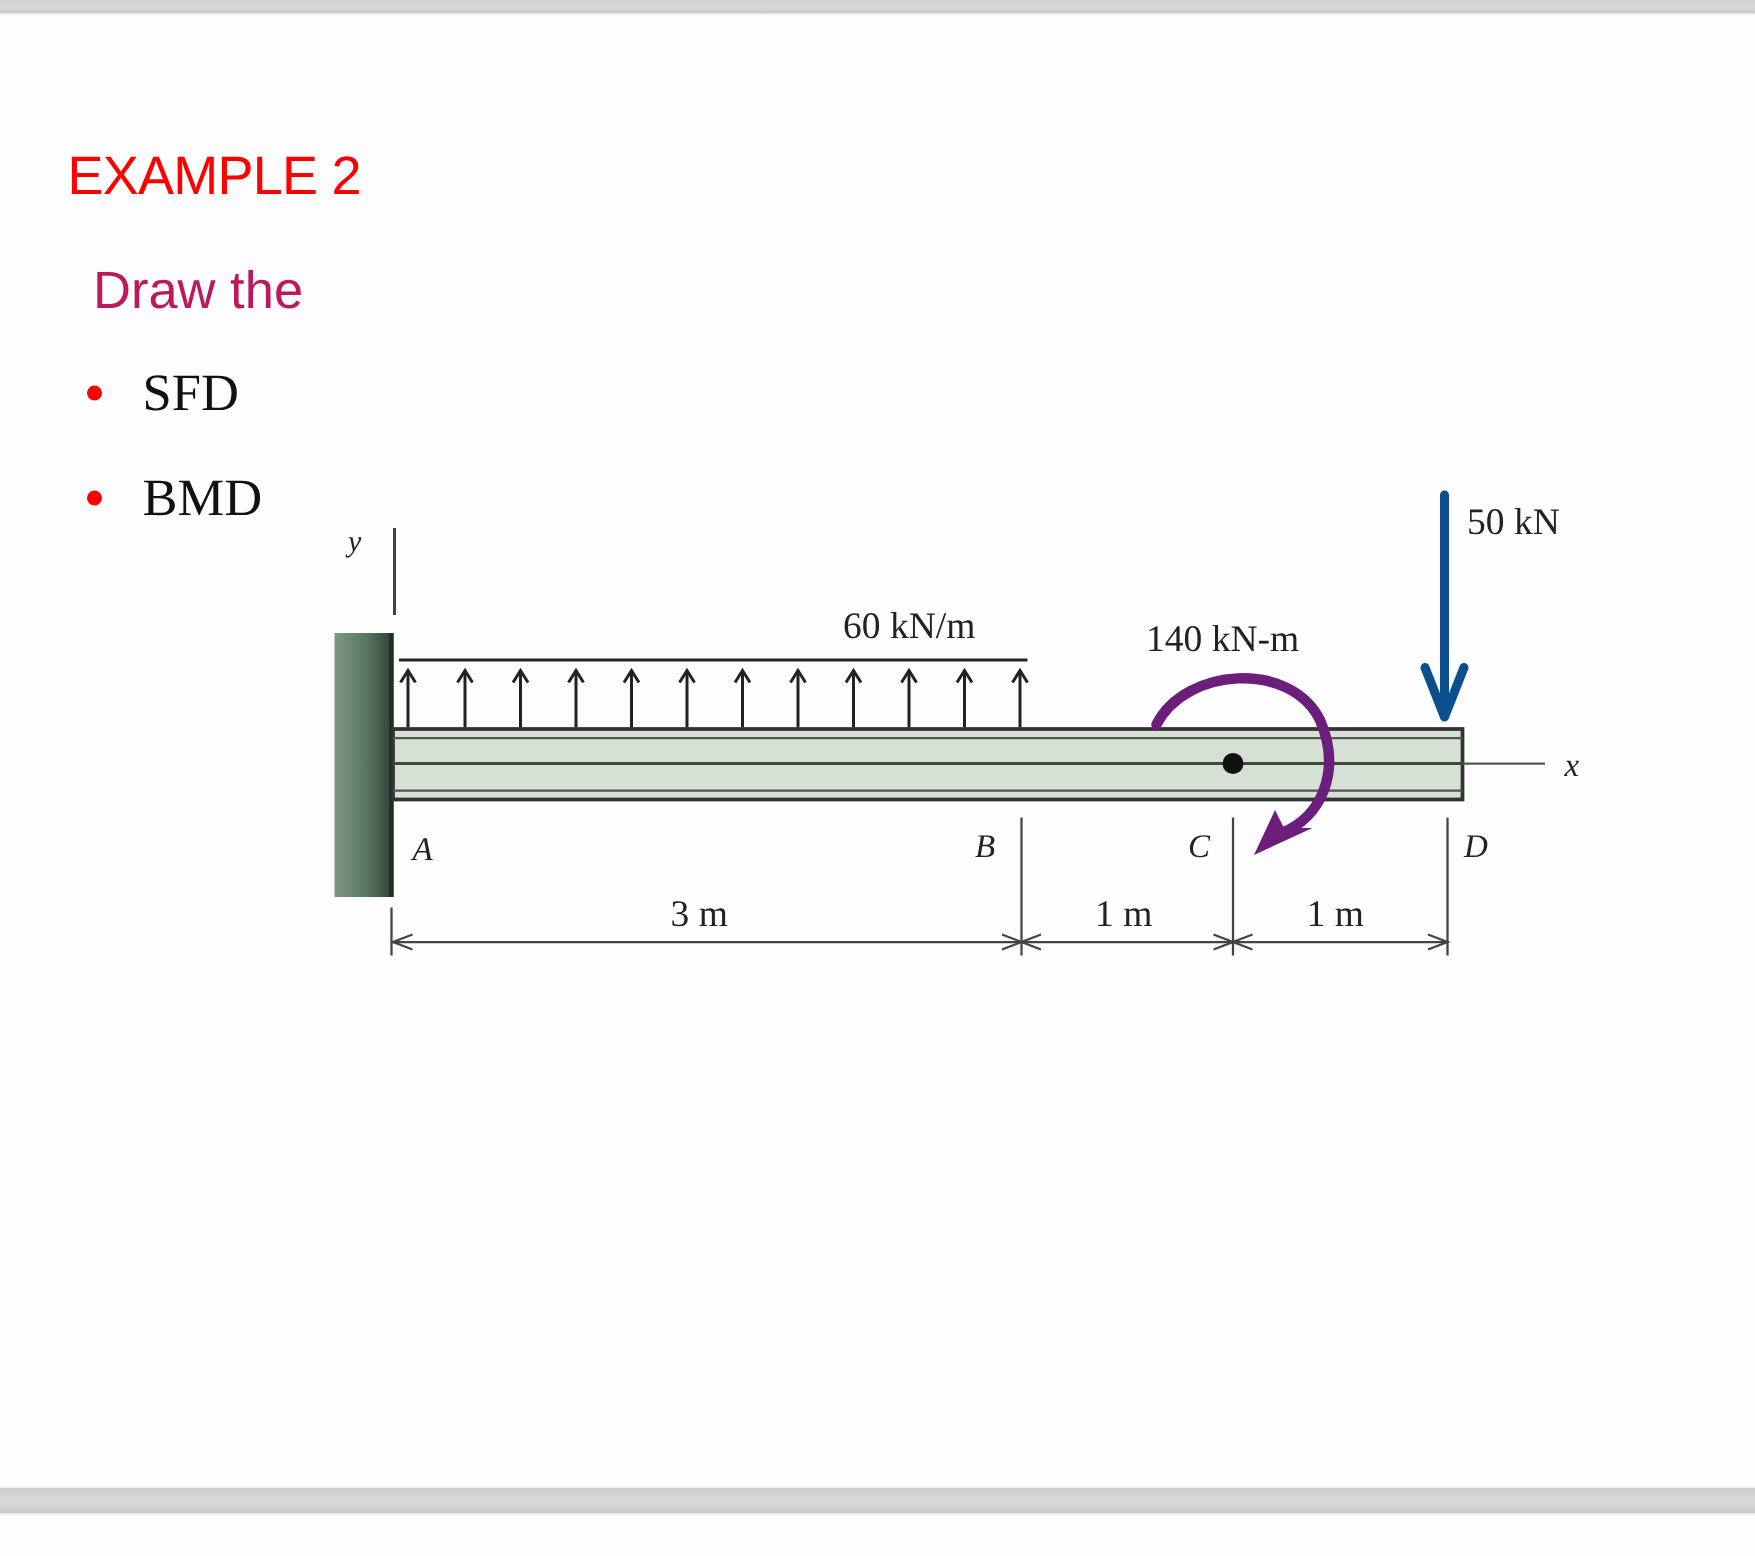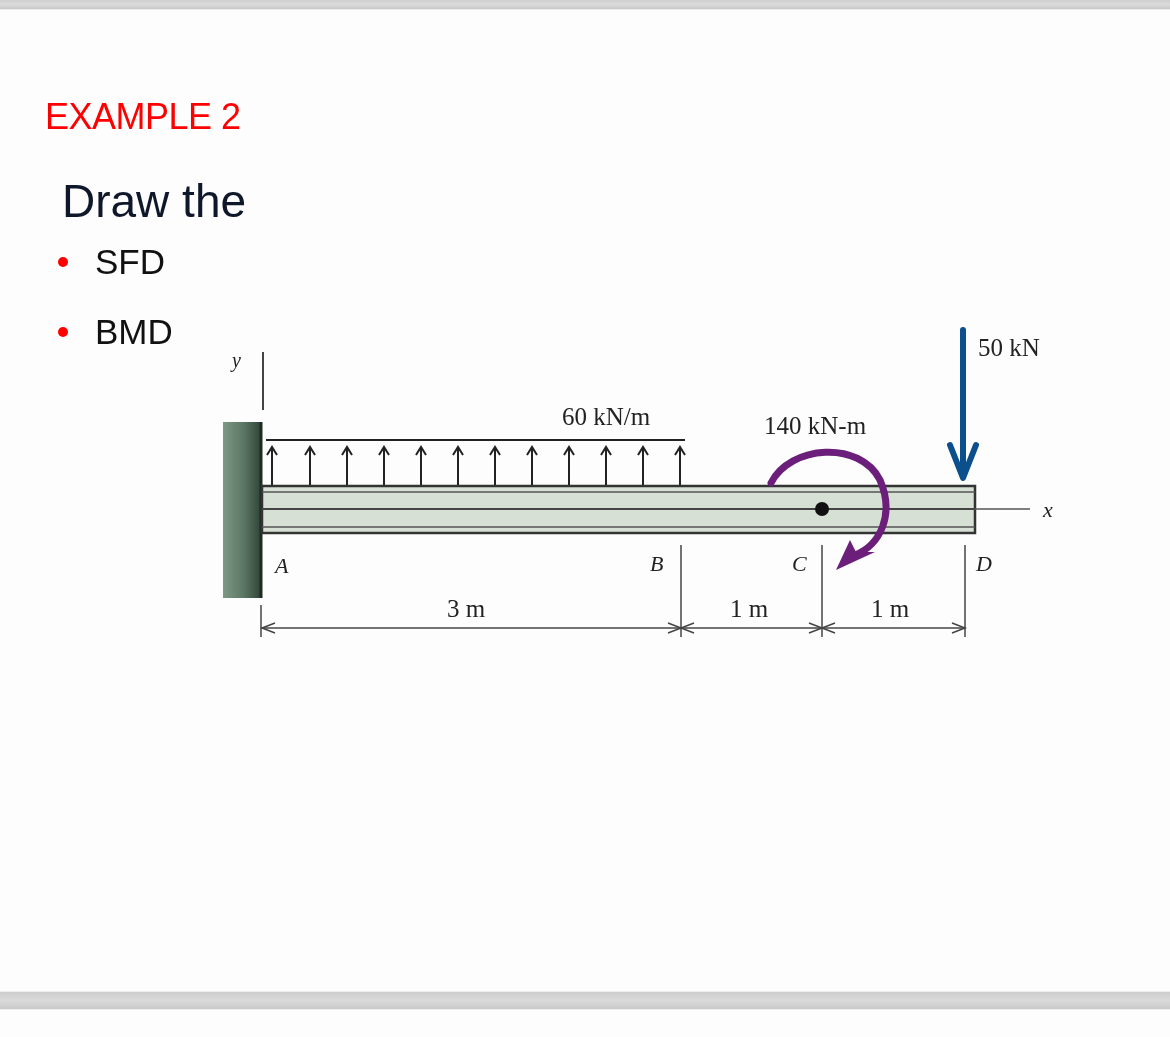--- a/index.html
+++ b/index.html
@@ -15,24 +15,24 @@
   .bar-bottom {
     position:absolute; left:0; top:991px; width:1170px; height:17px;
     background:linear-gradient(#cdcdcd, #dadada 50%, #c9c9c9);
     border-top:1px solid #eeeeee; border-bottom:1px solid #eeeeee;
   }
   .slide-title {
     position:absolute; left:45px; top:96px;
     font-size:36px; color:#ff0000; letter-spacing:-0.5px;
   }
   .intro {
-    position:absolute; left:62px; top:174px; font-size:46px; color:#0f172a;
+    position:absolute; left:62px; top:174px; font-size:35px; color:#be185d;
   }
   .bullets { position:absolute; left:55px; top:244px; margin:0; padding:0; list-style:none; }
-  .bullets li { position:relative; font-size:35px; color:#111; height:35px; line-height:35px; margin-bottom:35px; padding-left:40px; }
+  .bullets li { position:relative; font-size:35px; color:#111; height:35px; line-height:35px; margin-bottom:35px; padding-left:40px;font-family:Liberation Serif, serif; }
   .bullets li .dot {
     position:absolute; left:3px; top:13px; width:10px; height:10px; border-radius:50%;
     background:#ff0000;
   }
   svg.fig { position:absolute; left:0; top:0; }
   .lbl { font-family:"Liberation Serif", serif; fill:#222; }
   .ital { font-style:italic; }
 </style>
 </head>
 <body>

